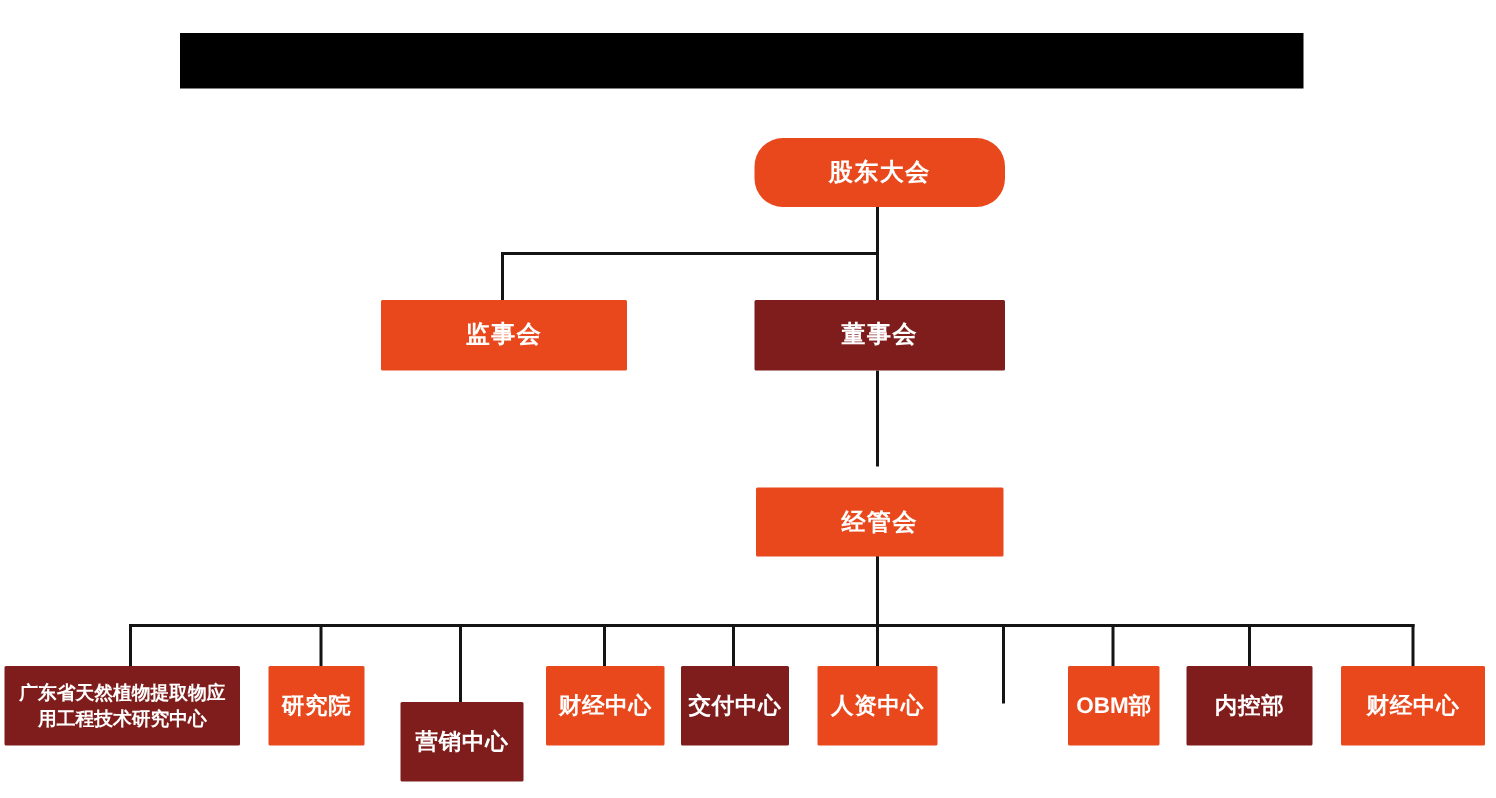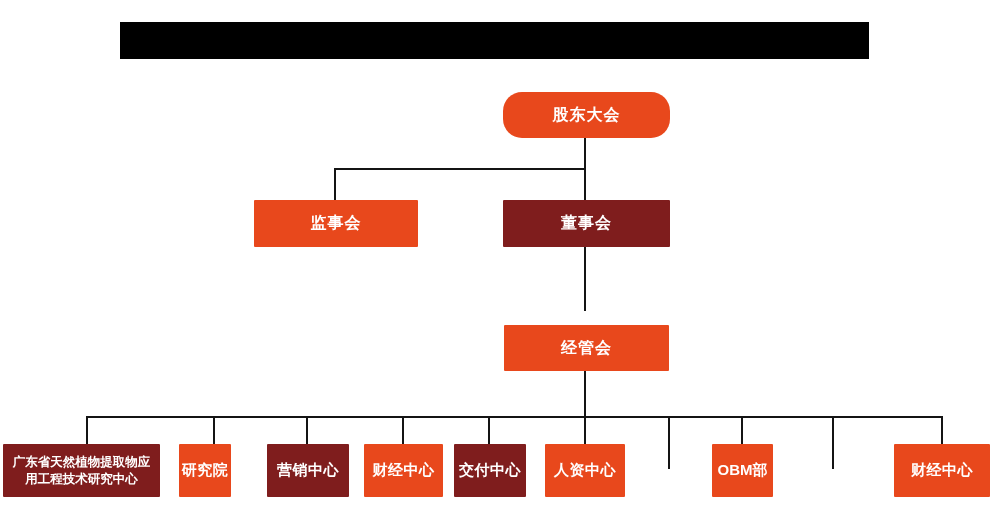--- a/index.html
+++ b/index.html
@@ -47,22 +47,22 @@
   .n-shareholders { left: 503px; top: 92px;  width: 167px; height: 46px; border-radius: 19px; }
   
   .n-supervisory  { left: 254px; top: 200px; width: 164px; height: 47px; }
   .n-board        { left: 503px; top: 200px; width: 167px; height: 47px; }
   
   .n-management   { left: 504px; top: 325px; width: 165px; height: 46px; }
 
   
   .dept { top: 444px; height: 53px; font-size: 15px; letter-spacing: 0.5px; }
   .dept-0 { left: 3px;   width: 157px; font-size: 12.5px; line-height: 1.35; letter-spacing: 0; padding: 0 4px; }
-  .dept-1 { left: 179px; width: 52px; }
-  .dept-2 { left: 267px; width: 82px; }
+  .dept-1 { left: 179px; width: 64px; }
+  .dept-2 { left: 267px; width: 82px; margin-top: 24px; }
   .dept-3 { left: 364px; width: 79px; }
   .dept-4 { left: 454px; width: 72px; }
   .dept-5 { left: 545px; width: 80px; }
   .dept-6 { left: 643px; width: 52px; letter-spacing: 0; }
   .dept-7 { left: 712px; width: 61px; letter-spacing: 0; }
   .dept-8 { left: 791px; width: 84px; }
   .dept-9 { left: 894px; width: 96px; }
 
   
   .l-v1  { left: 584px; top: 138px; width: 2px; height: 62px; }   
@@ -114,15 +114,16 @@
 
   <div class="node primary n-management">经管会</div>
 
   <div class="node secondary dept dept-0">广东省天然植物提取物应用工程技术研究中心</div>
   <div class="node primary dept dept-1">研究院</div>
   <div class="node secondary dept dept-2">营销中心</div>
   <div class="node primary dept dept-3">财经中心</div>
   <div class="node secondary dept dept-4">交付中心</div>
   <div class="node primary dept dept-5">人资中心</div>
   <div class="node primary dept dept-7">OBM部</div>
+  <div class="node secondary dept dept-8">内控部</div>
   <div class="node primary dept dept-9">财经中心</div>
 
 </div>
 
 </body></html>

